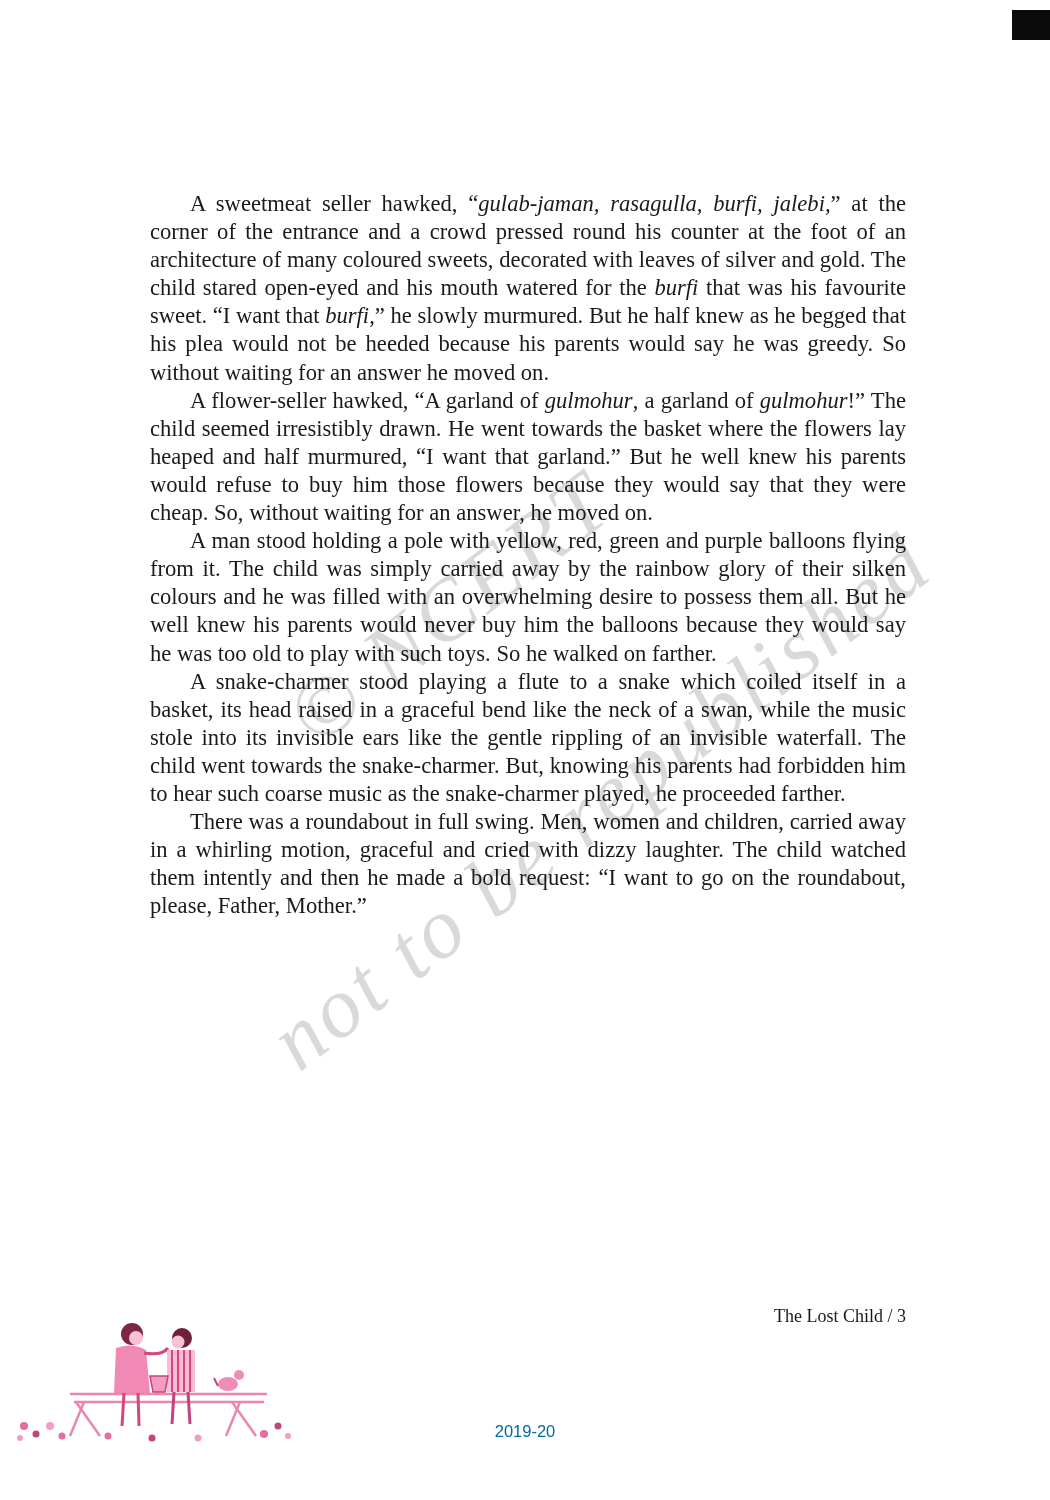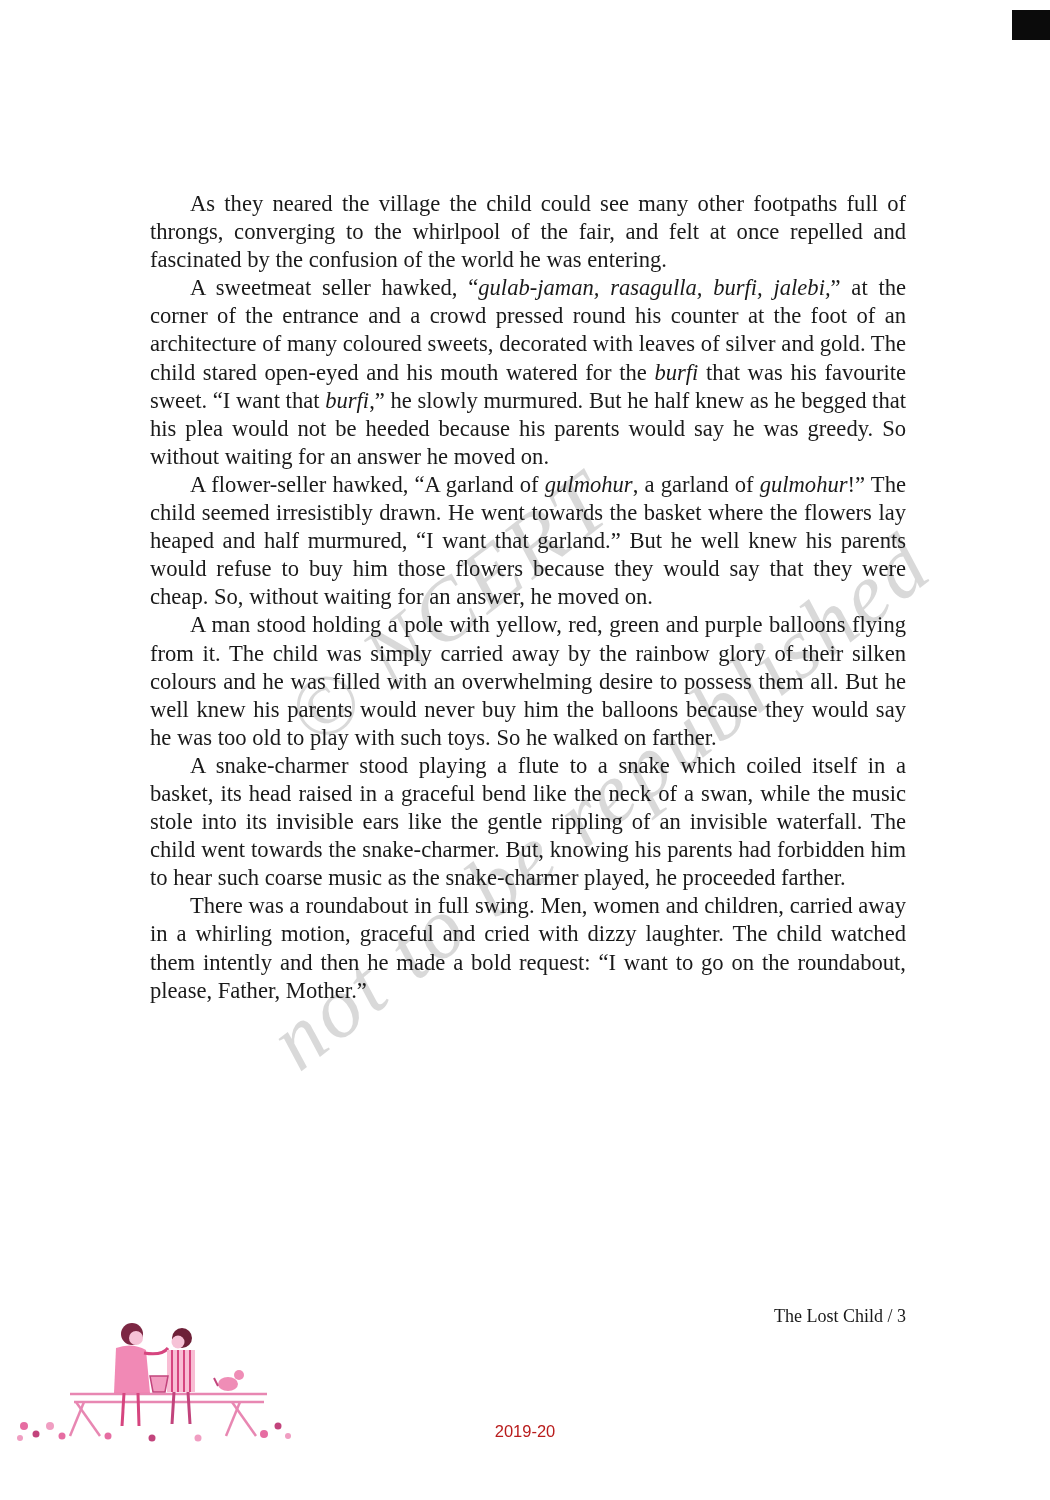--- a/index.html
+++ b/index.html
@@ -48,21 +48,21 @@
     text-align:right;
     font-size:18px;
     z-index:1;
   }
   .edition-year{
     position:absolute;
     top:1422px;left:0;width:100%;
     text-align:center;
     font-family:"Liberation Sans","DejaVu Sans",sans-serif;
     font-size:16.5px;
-    color:#b91c1c;
+    color:#0369a1;
     z-index:1;
   }
   .illustration{
     position:absolute;
     left:12px;top:1298px;
     z-index:1;
   }
 </style>
 </head>
 <body>
@@ -70,21 +70,20 @@
 <div class="page">
 
   <div class="corner-mark"></div>
 
   <div class="watermark">
     <span>© NCERT</span>
     <span>not to be republished</span>
   </div>
 
   <main class="story">
-      <p><span>As they neared the village the child could see many other footpaths full of throngs, converging to the whirlpool of the fair, and felt at once repelled and fascinated by the confusion of the world he was entering.</span></p>
       <p><span>A sweetmeat seller hawked, “</span><em>gulab-jaman, rasagulla, burfi, jalebi,</em><span>” at the corner of the entrance and a crowd pressed round his counter at the foot of an architecture of many coloured sweets, decorated with leaves of silver and gold. The child stared open-eyed and his mouth watered for the </span><em>burfi</em><span> that was his favourite sweet. “I want that </span><em>burfi</em><span>,” he slowly murmured. But he half knew as he begged that his plea would not be heeded because his parents would say he was greedy. So without waiting for an answer he moved on.</span></p>
       <p><span>A flower-seller hawked, “A garland of </span><em>gulmohur</em><span>, a garland of </span><em>gulmohur</em><span>!” The child seemed irresistibly drawn. He went towards the basket where the flowers lay heaped and half murmured, “I want that garland.” But he well knew his parents would refuse to buy him those flowers because they would say that they were cheap. So, without waiting for an answer, he moved on.</span></p>
       <p><span>A man stood holding a pole with yellow, red, green and purple balloons flying from it. The child was simply carried away by the rainbow glory of their silken colours and he was filled with an overwhelming desire to possess them all. But he well knew his parents would never buy him the balloons because they would say he was too old to play with such toys. So he walked on farther.</span></p>
       <p><span>A snake-charmer stood playing a flute to a snake which coiled itself in a basket, its head raised in a graceful bend like the neck of a swan, while the music stole into its invisible ears like the gentle rippling of an invisible waterfall. The child went towards the snake-charmer. But, knowing his parents had forbidden him to hear such coarse music as the snake-charmer played, he proceeded farther.</span></p>
       <p><span>There was a roundabout in full swing. Men, women and children, carried away in a whirling motion, graceful and cried with dizzy laughter. The child watched them intently and then he made a bold request: “I want to go on the roundabout, please, Father, Mother.”</span></p>
     </main>
 
   <div class="running-footer">
     <span>The Lost Child / 3</span>
   </div>

